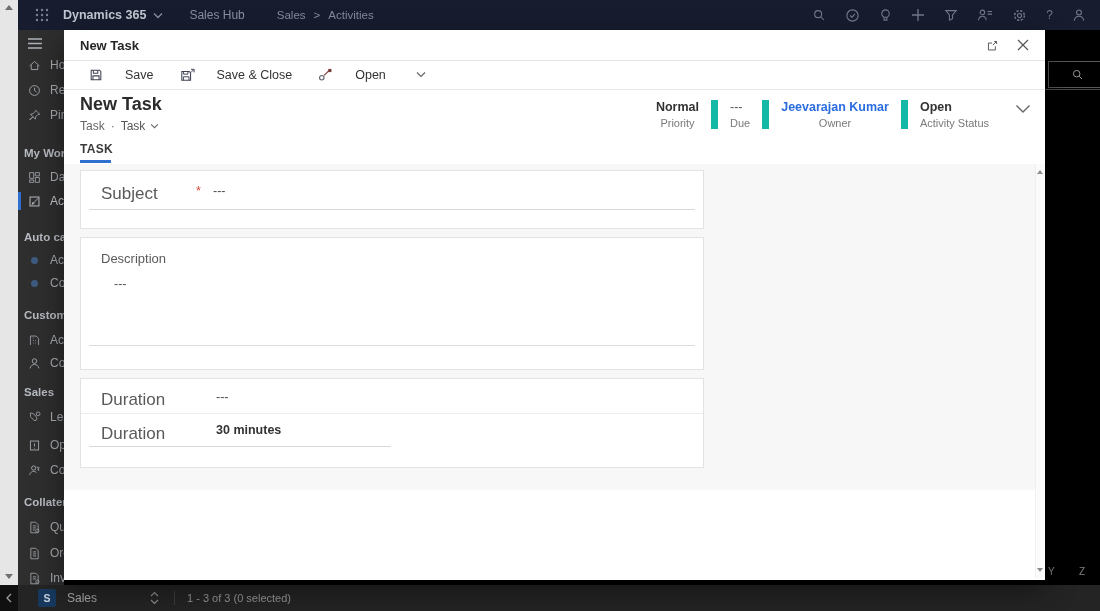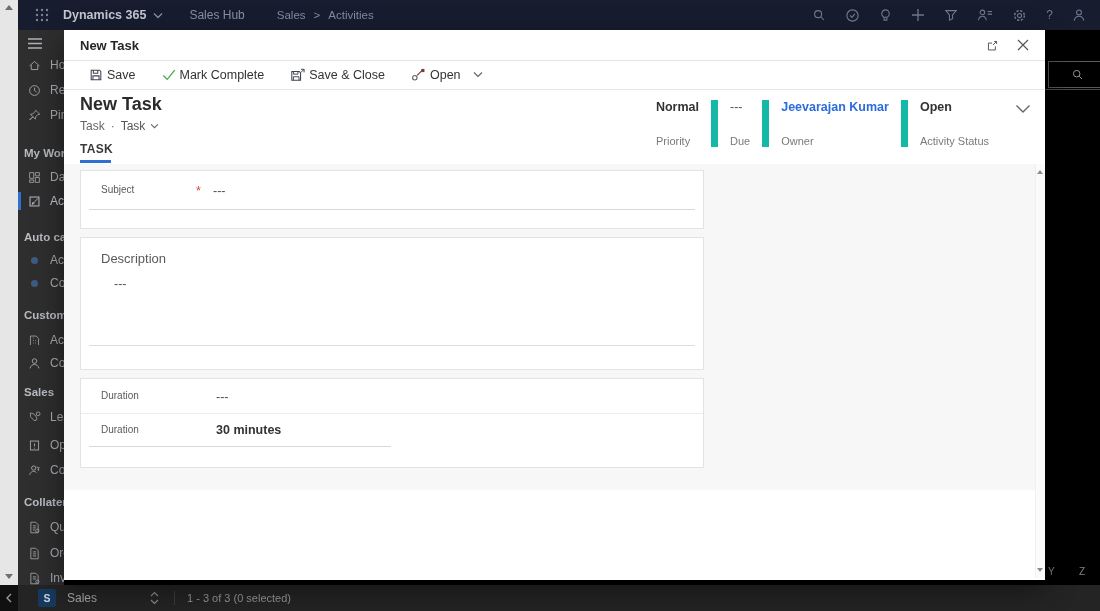--- a/index.html
+++ b/index.html
@@ -50,43 +50,43 @@
 
   
   #dialog{left:64px;top:30px;width:981px;height:550px;background:#fff;box-shadow:0 10px 28px rgba(0,0,0,.45);}
   .dlg-titlebar{position:absolute;left:0;top:0;right:0;height:30px;border-bottom:1px solid #e4e4e4;
         display:flex;align-items:center;}
   .dlg-titlebar .t{margin-left:16px;font-size:13px;font-weight:700;color:#262626;}
   .dlg-titlebar .ticons{margin-left:auto;margin-right:16px;display:flex;align-items:center;gap:18px;}
 
   .dlg-toolbar{position:absolute;left:0;top:30px;right:0;height:29px;border-bottom:1px solid #e6e6e6;
         display:flex;align-items:center;padding-left:12px;}
-  .tbtn{display:flex;align-items:center;gap:4px;padding:0 13px;height:100%;font-size:12.5px;color:#333;cursor:default;}
+  .tbtn{display:flex;align-items:center;gap:22px;padding:0 13px;height:100%;font-size:12.5px;color:#333;cursor:default;}
 
   .dlg-header{position:absolute;left:0;top:59px;right:0;height:51px;}
   .dlg-header .ttl{position:absolute;left:16px;top:5px;font-size:18px;font-weight:600;color:#2b2b2b;}
   .dlg-header .sub{position:absolute;left:16px;top:30px;display:flex;align-items:center;gap:6px;
         font-size:12px;color:#666;}
   .dlg-header .sub .formsel{display:flex;align-items:center;gap:5px;color:#555;}
   .hfields{position:absolute;right:44px;top:11px;display:flex;align-items:flex-start;}
   .hfield{padding:0 12px;border-right:7px solid #14b8a6;}
   .hfield:last-child{border-right:none;}
   .hfield .v{font-size:12.5px;font-weight:700;color:#333;white-space:nowrap;}
   .hfield .v.link{color:#2b6cde;}
-  .hfield .l{font-size:11px;color:#7a7a7a;margin-top:21px;white-space:nowrap;}
+  .hfield .l{font-size:11px;color:#7a7a7a;margin-top:3px;white-space:nowrap;text-align:center;}
   .hchev{position:absolute;right:14px;top:15px;}
 
   .dlg-tabrow{position:absolute;left:0;top:110px;right:0;height:24px;border-bottom:1px solid #e0e0e0;}
   .dlg-tabrow .tab{position:absolute;left:16px;top:2px;font-size:12px;font-weight:700;color:#3a3a3a;letter-spacing:.3px;}
   .dlg-tabrow .tabline{position:absolute;left:16px;top:20px;width:31px;height:3px;background:#2f6fd0;}
 
   .dlg-body{position:absolute;left:0;top:134px;right:0;bottom:0;background:#fff;}
   .body-gray{position:absolute;left:0;top:0;right:0;height:326px;background:#f7f7f7;}
   .card{position:absolute;left:16px;width:622px;background:#fff;border:1px solid #e3e3e3;}
-  .flabel{position:absolute;font-size:10px;color:#5a5a5a;}
+  .flabel{position:absolute;font-size:17px;color:#5a5a5a;}
   .fvalue{position:absolute;font-size:12.5px;color:#4a4a4a;}
   .fstar{position:absolute;font-size:12.5px;color:#d24a35;}
   .uline{position:absolute;height:1px;background:#d8d8d8;}
   .rowdiv{position:absolute;left:0;right:0;height:1px;background:#ececec;}
 
   .dlg-scroll{position:absolute;left:971px;top:134px;width:9px;bottom:2px;background:#fbfbfb;border-left:1px solid #f0f0f0;}
   .dlg-scroll .tri-up{border-bottom-color:#8d8d8d;border-left-width:3px;border-right-width:3px;border-bottom-width:4px;}
   .dlg-scroll .tri-down{border-top-color:#8d8d8d;border-left-width:3px;border-right-width:3px;border-top-width:4px;}
 </style>
 </head>
@@ -317,26 +317,20 @@
       </span>
     </div>
 
     <div class="dlg-toolbar">
       <span class="tbtn">
         <svg width="14" height="14" viewBox="0 0 16 16">
           <path d="M2.5 2.5h9.5l1.5 1.5v9.5H2.5z" fill="none" stroke="#3f4254" stroke-width="1.2"></path>
           <path d="M5 2.5v3.5h5V2.5M4.5 13.5V9h7v4.5" fill="none" stroke="#3f4254" stroke-width="1.2"></path>
           </svg>
         <span>Save</span>
-      </span>
-      <span class="tbtn">
-        <svg width="14" height="12" viewBox="0 0 16 13">
-          <path d="M1.5 7l4.5 4.5L14.5 1" fill="none" stroke="#4da64d" stroke-width="1.5"></path>
-          </svg>
-        <span>Mark Complete</span>
       </span>
       <span class="tbtn">
         <svg width="15" height="14" viewBox="0 0 17 16">
           <path d="M2 4h8.5L12 5.5V14H2z" fill="none" stroke="#3f4254" stroke-width="1.2"></path>
           <path d="M4 4v3h5V4M3.8 14v-4h6.4v4" fill="none" stroke="#3f4254" stroke-width="1.1"></path>
           <path d="M12.5 1.5h3.5M16 1.5v3.5M16 1.5l-3.5 3.5" fill="none" stroke="#3f4254" stroke-width="1.1"></path>
           </svg>
         <span>Save &amp; Close</span>
       </span>
       <span class="tbtn">

